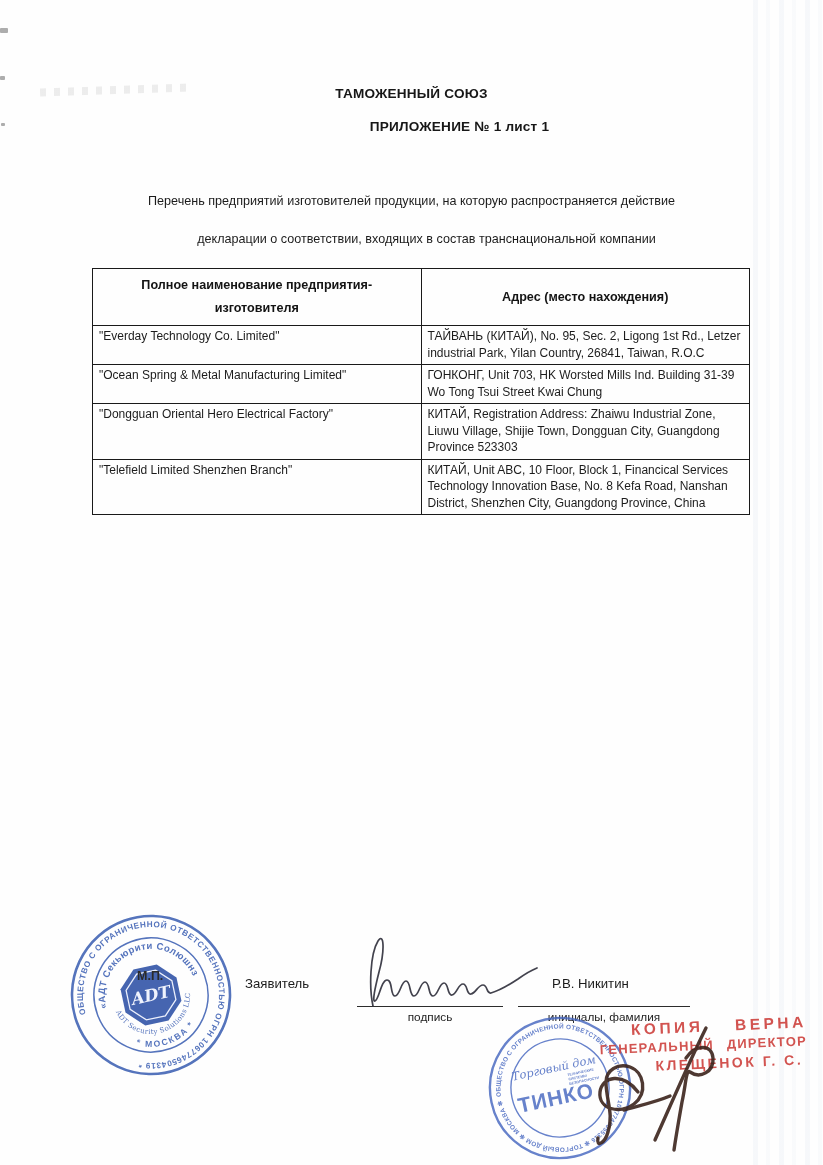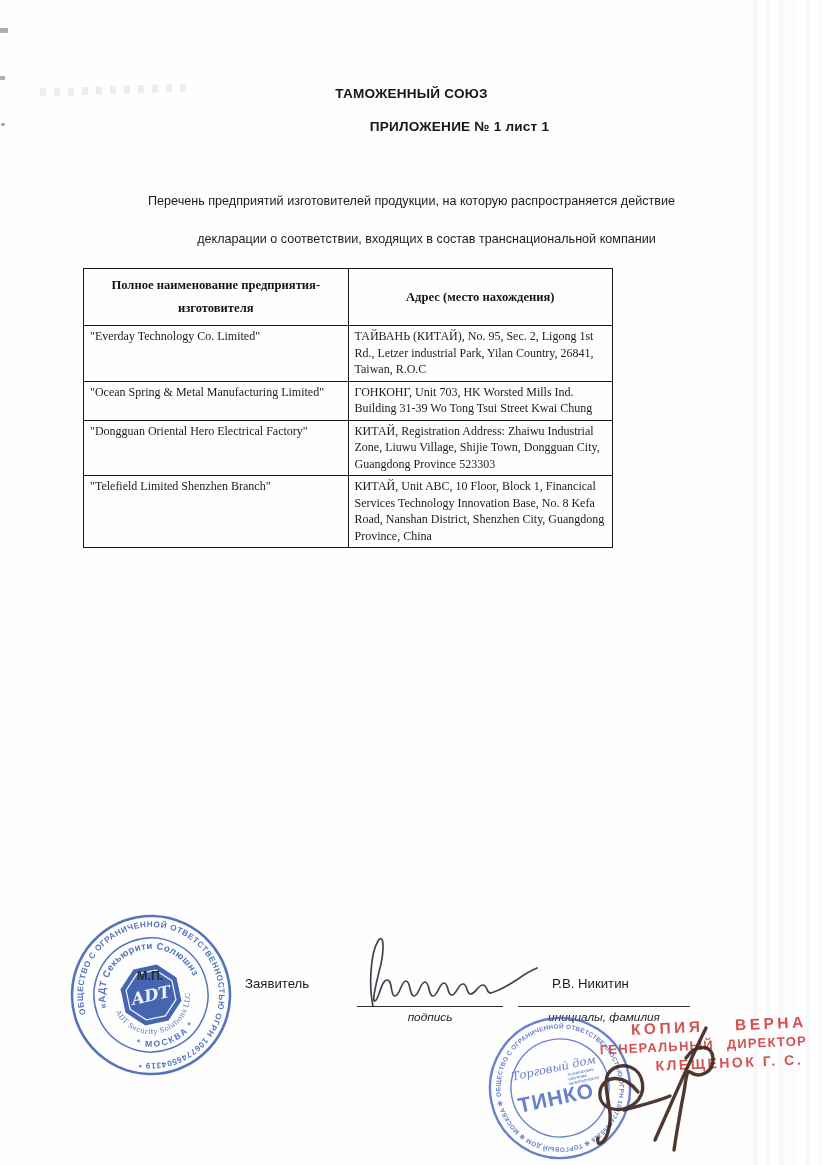--- a/index.html
+++ b/index.html
@@ -18,38 +18,38 @@
   .speck{position:absolute;background:#6a6a6a;border-radius:1px;opacity:.55;}
   .smudge{position:absolute;left:40px;top:86px;width:150px;height:8px;opacity:.25;
     background:repeating-linear-gradient(90deg,#b9b9b9 0 6px,transparent 6px 14px);
     transform:rotate(-2deg);}
   
   .title{position:absolute;left:0;width:823px;text-align:center;font-weight:bold;
     font-size:13.6px;letter-spacing:.2px;color:#171717;}
   .intro{position:absolute;left:0;width:823px;text-align:center;font-size:12.6px;color:#1c1c1c;}
   
   table.man{
-    position:absolute;left:83px;top:268px;width:530px;
-    border-collapse:collapse;table-layout:fixed;font-family:Liberation Serif, serif;
+    position:absolute;left:92px;top:268px;width:658px;
+    border-collapse:collapse;table-layout:fixed;
   }
   table.man th,table.man td{border:1.6px solid #1a1a1a;}
   table.man th{
     font-size:12.6px;font-weight:bold;text-align:center;vertical-align:middle;
     line-height:23px;padding:5px 14px;height:42px;color:#141414;
   }
   table.man td{
     font-size:12px;vertical-align:top;padding:2px 6px 3px 6px;line-height:16.5px;color:#1c1c1c;
   }
   td.c1{width:329px;}
   td.c2{width:329px;padding-left:7px;}
   
   .mp{position:absolute;left:137px;top:969px;font-size:12.5px;font-weight:600;color:#2a2a2a;z-index:6;}
   .lbl{position:absolute;font-size:13.2px;color:#1b1b1b;}
   .sig-line{position:absolute;border-top:1.7px solid #2c2c2c;height:0;}
-  .cap{position:absolute;text-align:center;font-size:11.8px;color:#222;font-style:italic;}
+  .cap{position:absolute;text-align:center;font-size:11.8px;color:#222;}
   .stamp{position:absolute;pointer-events:none;}
   .copy-stamp{position:absolute;left:575px;top:1018px;width:245px;height:70px;
     transform:rotate(-2.5deg);z-index:3;}
   .copy-line{position:absolute;font-weight:bold;white-space:nowrap;
     font-family:"Liberation Sans",sans-serif;opacity:.93;}
   .copy-l1{left:57px;top:0px;font-size:15.5px;letter-spacing:3.5px;word-spacing:24px;}
   .copy-l2{left:25px;top:20px;font-size:13px;letter-spacing:1.2px;word-spacing:8px;}
   .copy-l3{left:80px;top:38px;font-size:14px;letter-spacing:2.5px;}
   .sig-svg{position:absolute;z-index:5;}
 </style>

